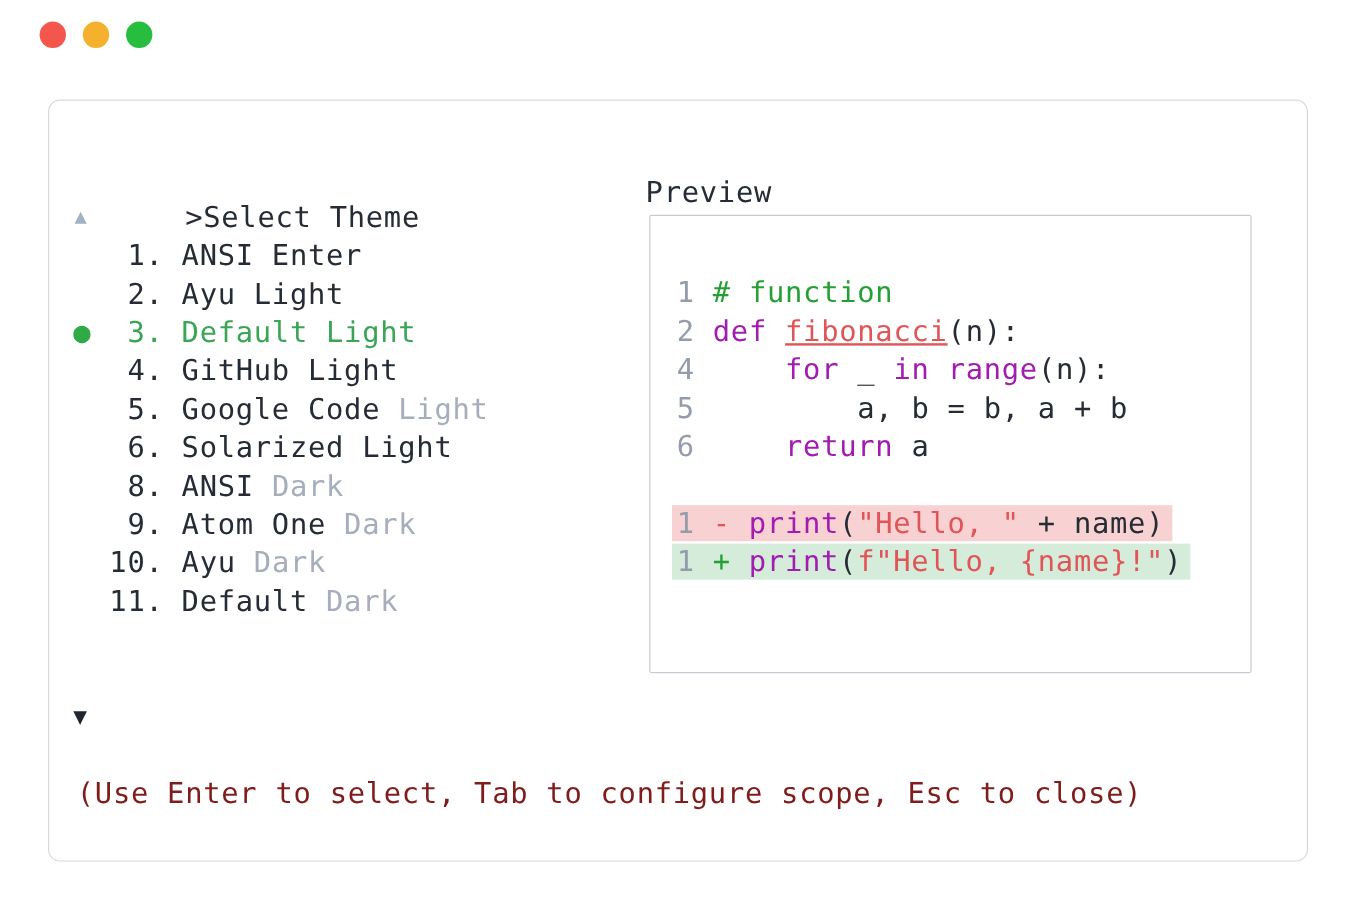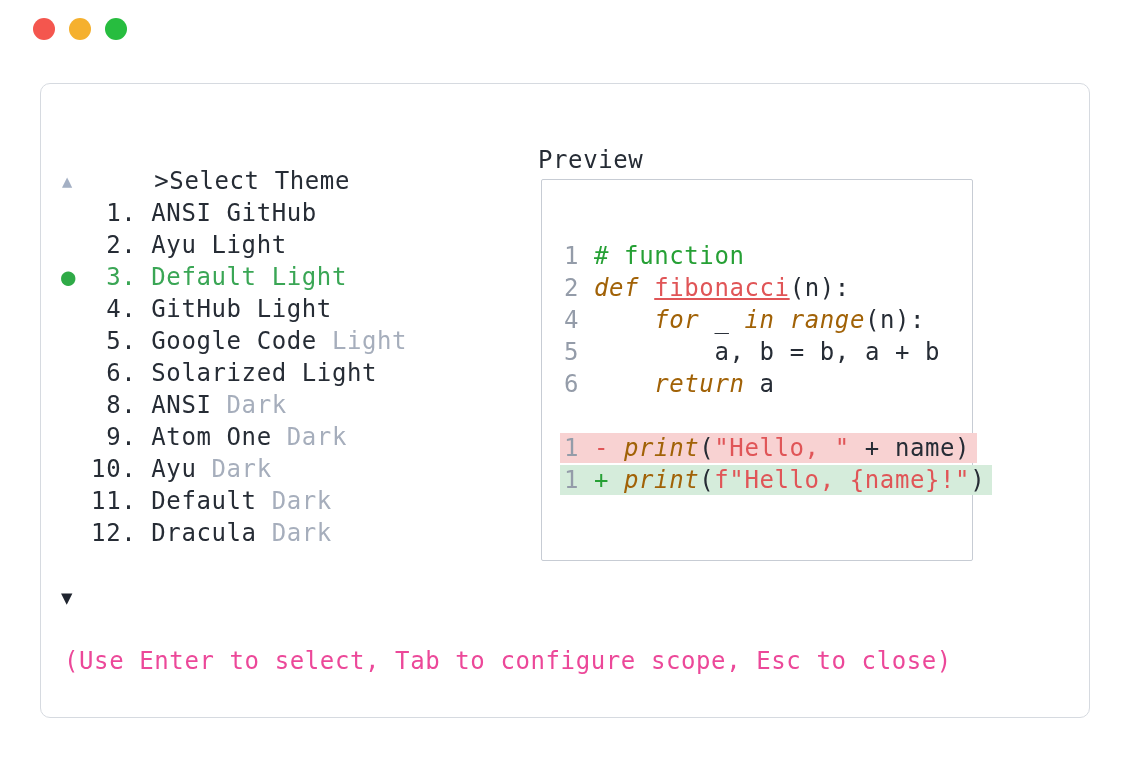--- a/index.html
+++ b/index.html
@@ -33,34 +33,34 @@
   .scroll-up{position:absolute;left:21px;top:81px;height:32px;font-size:17px;line-height:32px;color:#a4b0c4;}
   .scroll-down{position:absolute;left:20px;top:497px;height:32px;font-size:19px;line-height:32px;color:#20252f;}
 
   .theme-list{position:absolute;left:20px;top:113px;}
   .theme-row{height:32px;white-space:pre;cursor:default;}
   .theme-row .tag{color:#a6aebc;}
   .theme-row.selected .marker{color:#2faa47;}
   .theme-row.selected .num,
   .theme-row.selected .name{color:#3aa655;}
 
-  .footer-hint{position:absolute;left:23px;top:561px;height:32px;color:#ec4899;}
+  .footer-hint{position:absolute;left:23px;top:561px;height:32px;color:#7f1d1d;}
 
   
   .preview-label{position:absolute;left:497px;top:60px;height:32px;}
   .preview-box{
-    position:absolute;left:500px;top:95px;width:432px;height:382px;
+    position:absolute;left:500px;top:95px;width:502px;height:382px;
     border:1.5px solid #c7ccd4;border-radius:2px;background:#ffffff;
-    box-sizing:border-box;padding-top:60px;
+    box-sizing:border-box;padding-top:48px;
   }
   .code-row{height:32px;margin-left:22px;white-space:pre;}
   .blank-row{height:32px;}
   .ln{display:inline-block;width:30px;color:#949ca9;}
   .tok-pl{color:#262c35;}
-  .tok-kw{color:#a16207;font-style:italic;}
+  .tok-kw{color:#a21caf;}
   .tok-fn{color:#e05557;text-decoration:underline;}
   .tok-str{color:#e05557;}
   .tok-com{color:#26a035;}
 
   .diff-row{height:32px;white-space:pre;}
   .diff-inner{
     display:inline-block;margin-left:18px;padding:0 7px 0 4px;
     height:30px;line-height:30px;margin-top:1px;white-space:pre;
   }
   .diff-inner.minus{background:#f8d2d2;}
@@ -82,31 +82,30 @@
 
   <div class="panel">
 
     <div class="prompt-row row">
       <span class="prompt-caret">&gt;</span><span class="prompt-title">Select Theme</span>
     </div>
 
     <div class="scroll-up">▲</div>
 
     <div class="theme-list">
-      <div class="theme-row"><span class="marker"> </span><span class="num">  1. </span><span class="name">ANSI GitHub</span><span class="tag"></span></div>
+      <div class="theme-row"><span class="marker"> </span><span class="num">  1. </span><span class="name">ANSI Enter</span><span class="tag"></span></div>
       <div class="theme-row"><span class="marker"> </span><span class="num">  2. </span><span class="name">Ayu Light</span><span class="tag"></span></div>
       <div class="theme-row selected"><span class="marker">●</span><span class="num">  3. </span><span class="name">Default Light</span><span class="tag"></span></div>
       <div class="theme-row"><span class="marker"> </span><span class="num">  4. </span><span class="name">GitHub Light</span><span class="tag"></span></div>
       <div class="theme-row"><span class="marker"> </span><span class="num">  5. </span><span class="name">Google Code</span><span class="tag"> Light</span></div>
       <div class="theme-row"><span class="marker"> </span><span class="num">  6. </span><span class="name">Solarized Light</span><span class="tag"></span></div>
       <div class="theme-row"><span class="marker"> </span><span class="num">  8. </span><span class="name">ANSI</span><span class="tag"> Dark</span></div>
       <div class="theme-row"><span class="marker"> </span><span class="num">  9. </span><span class="name">Atom One</span><span class="tag"> Dark</span></div>
       <div class="theme-row"><span class="marker"> </span><span class="num"> 10. </span><span class="name">Ayu</span><span class="tag"> Dark</span></div>
       <div class="theme-row"><span class="marker"> </span><span class="num"> 11. </span><span class="name">Default</span><span class="tag"> Dark</span></div>
-      <div class="theme-row"><span class="marker"> </span><span class="num"> 12. </span><span class="name">Dracula</span><span class="tag"> Dark</span></div>
     </div>
 
     <div class="scroll-down">▼</div>
 
     <div class="footer-hint row">(Use Enter to select, Tab to configure scope, Esc to close)</div>
 
     <div class="preview-label row">Preview</div>
 
     <div class="preview-box">
       <div class="code-row"><span class="ln">1</span><span class="tok-com"># function</span></div>

